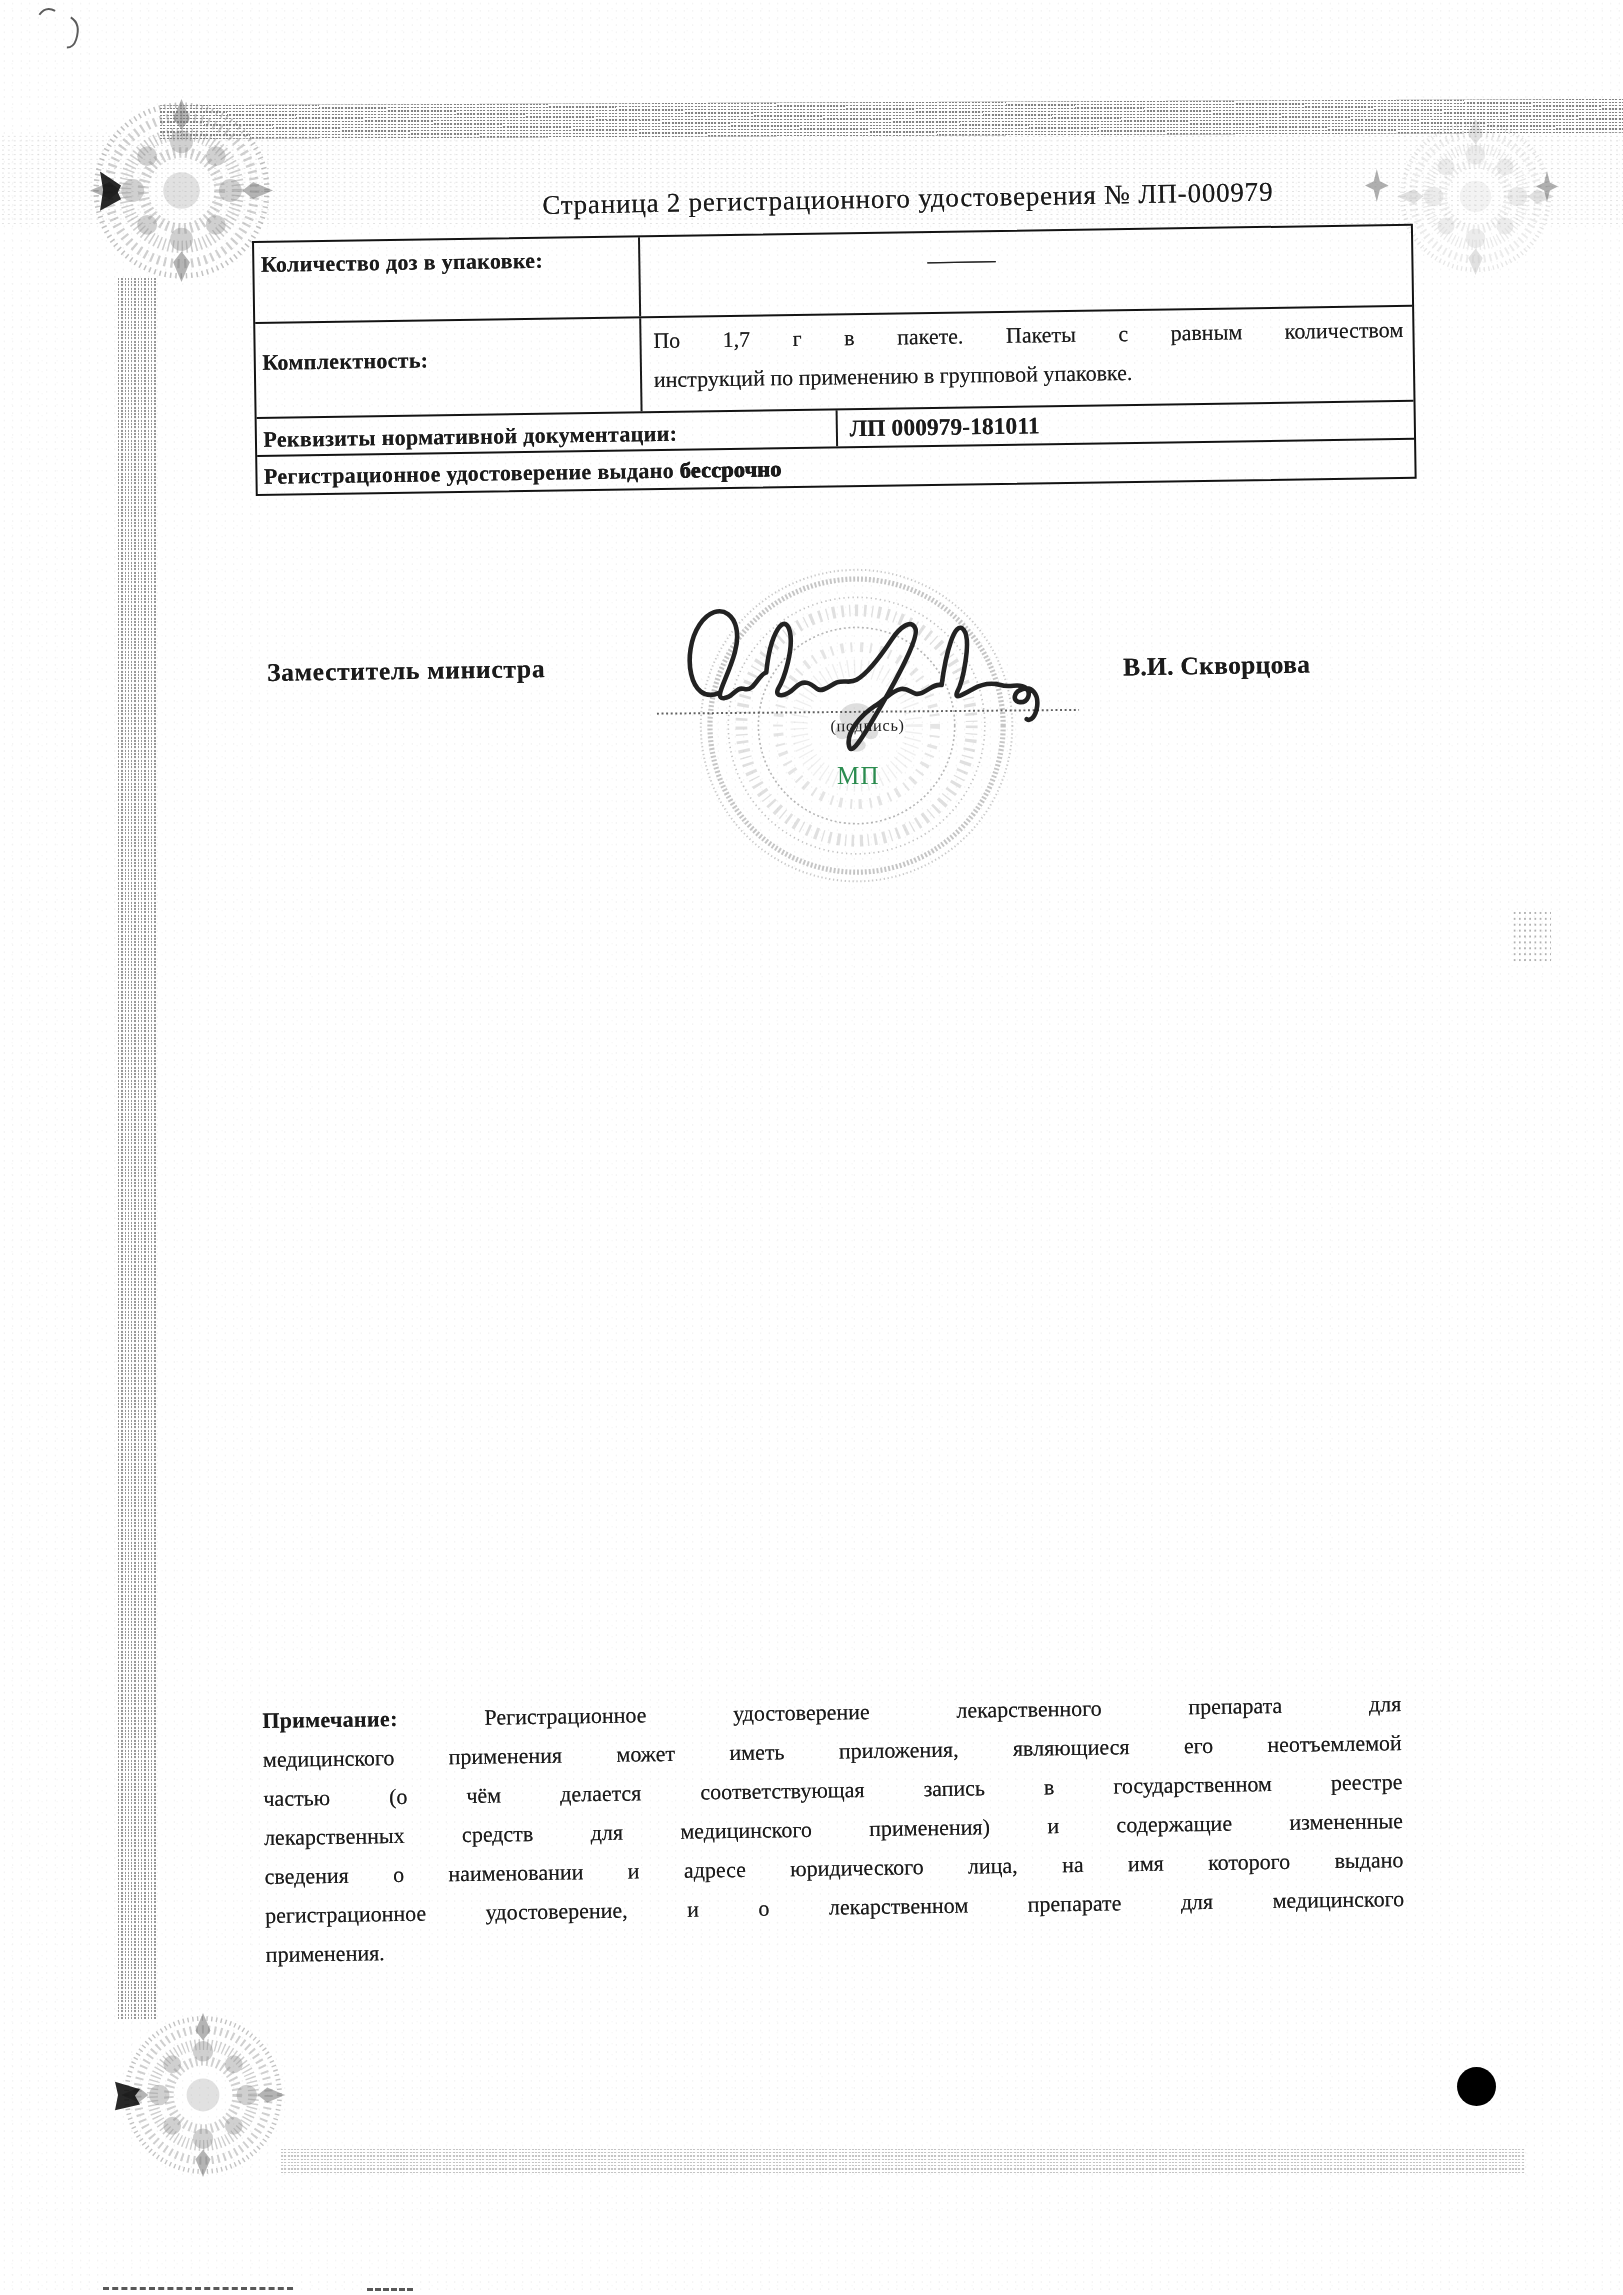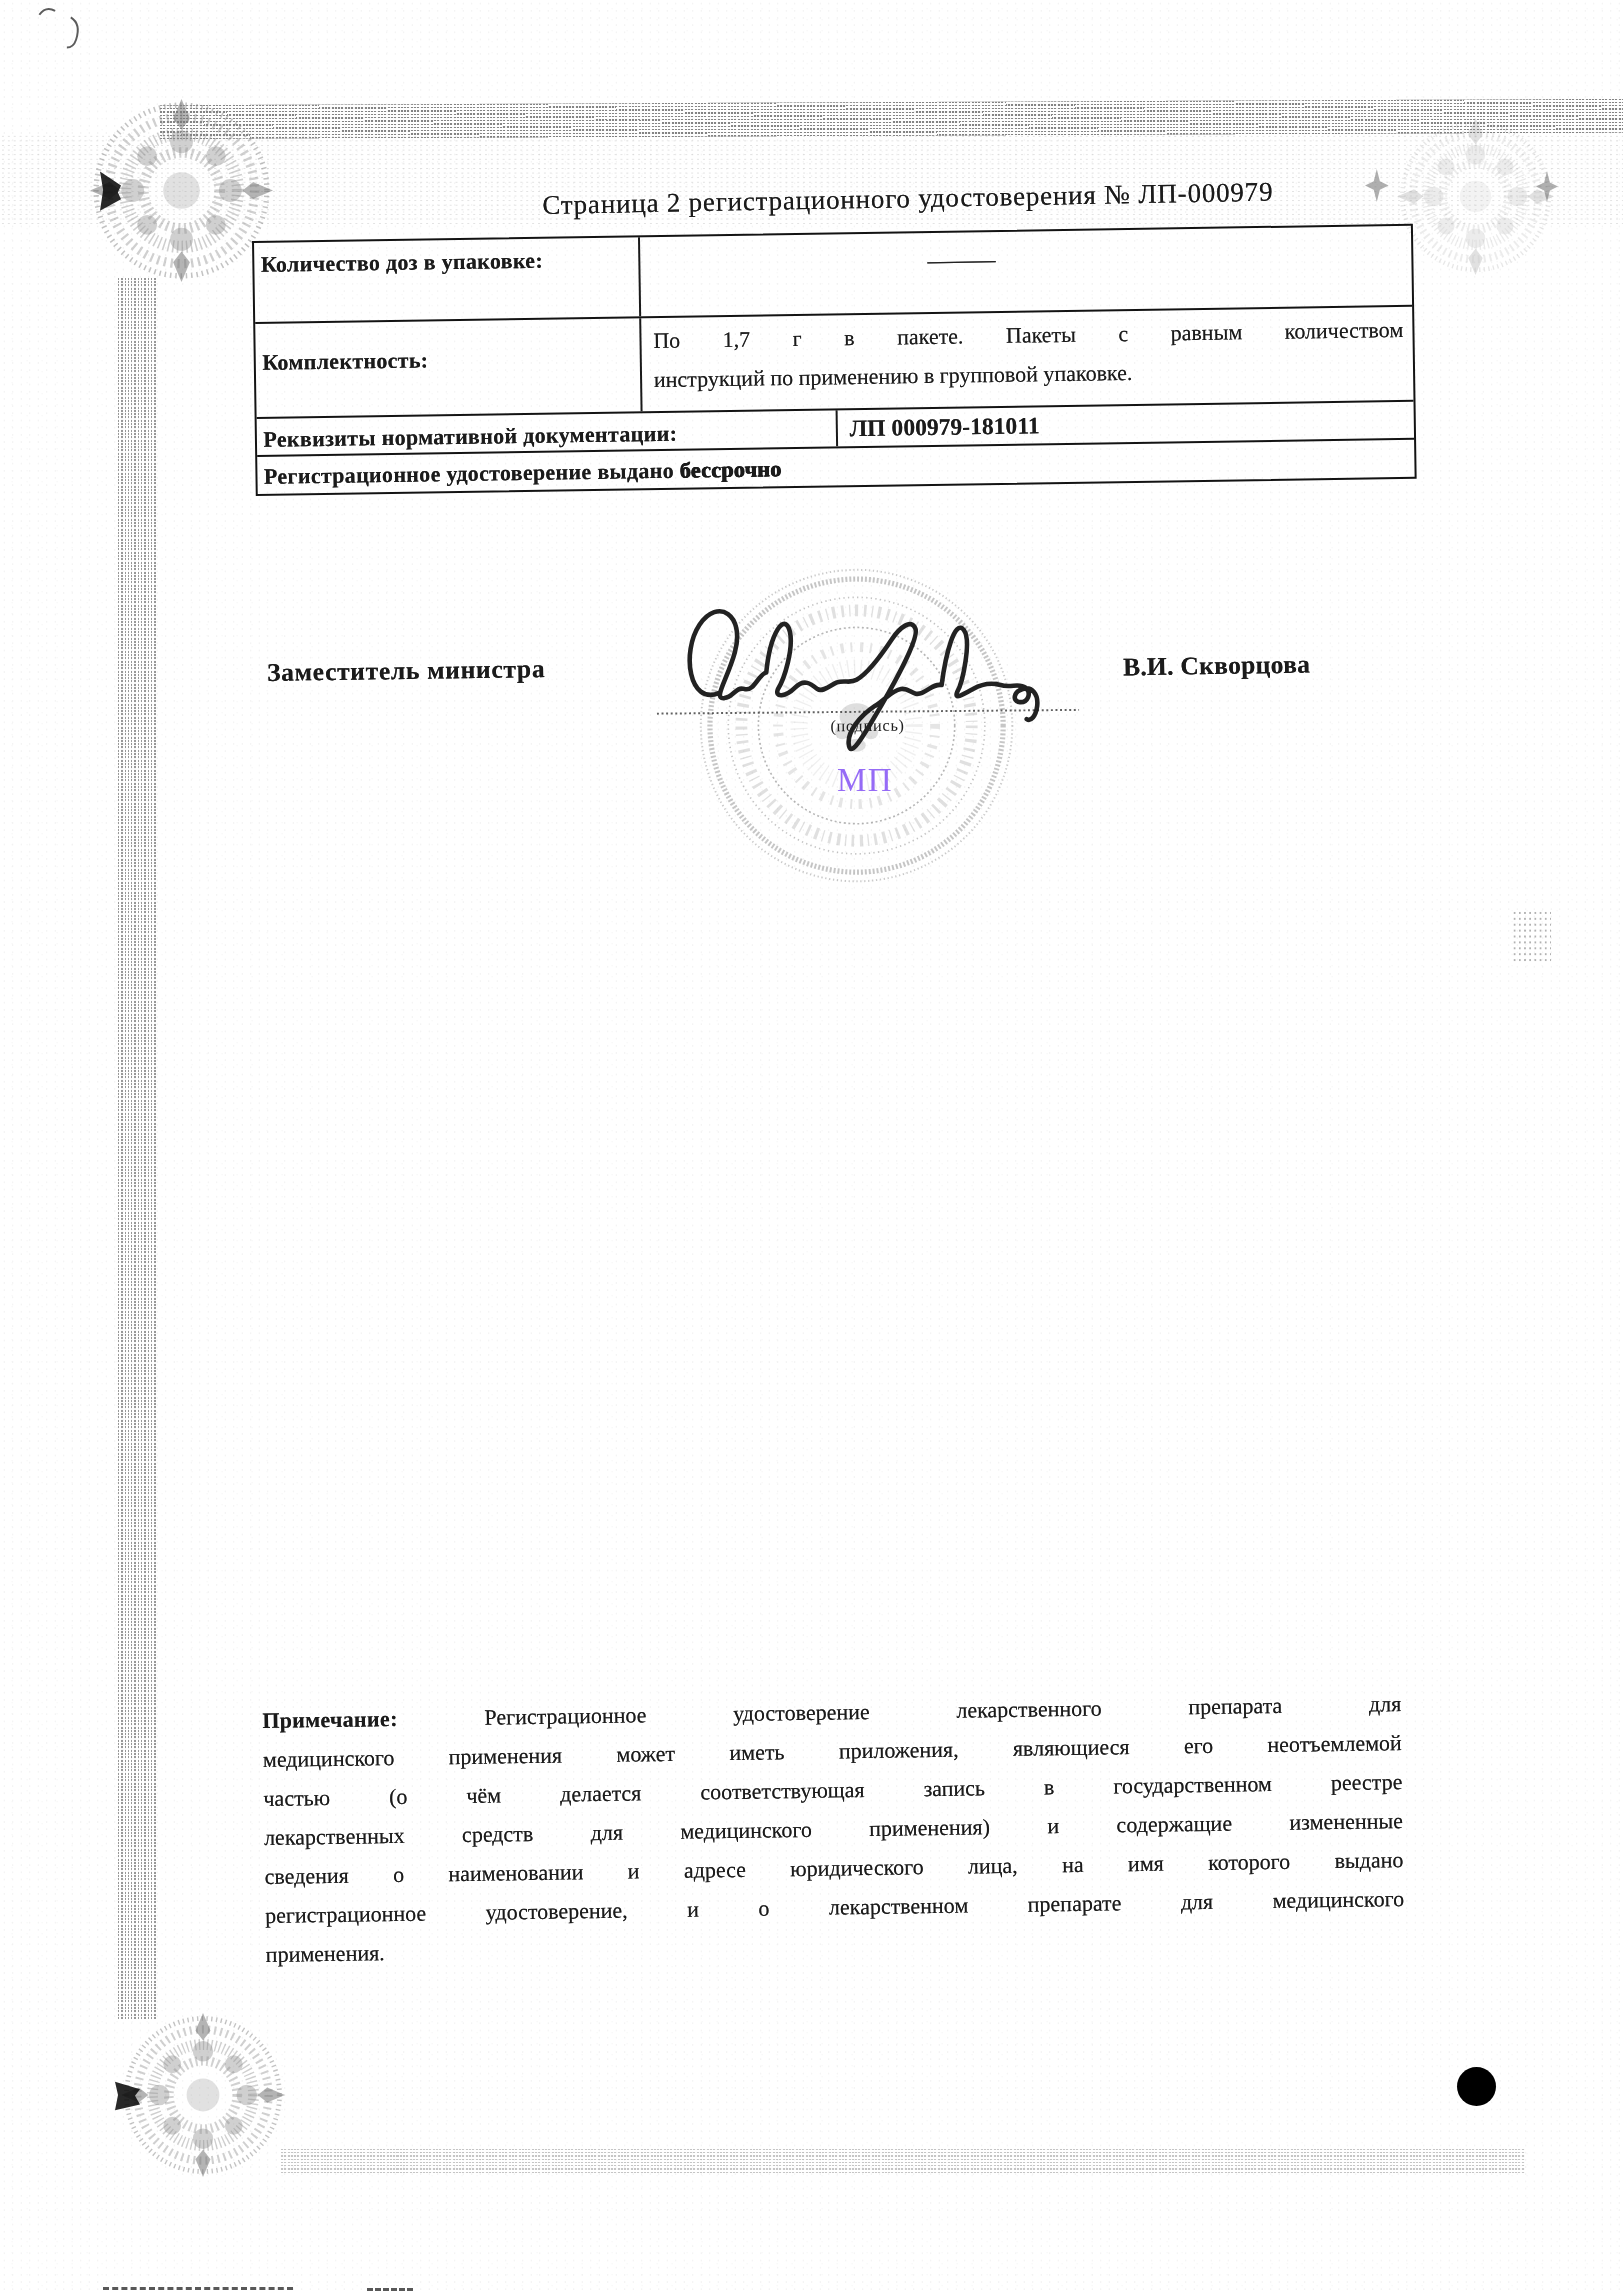--- a/index.html
+++ b/index.html
@@ -108,21 +108,21 @@
     font-size:25.5px;font-weight:bold;letter-spacing:0.3px;white-space:nowrap;
     transform:rotate(-.9deg);text-shadow:0 0 0.5px rgba(0,0,0,.75);
   }
   .stamp-svg{position:absolute;left:655px;top:554px;}
   .sig-caption{
     position:absolute;left:812px;top:716px;width:111px;text-align:center;
     font-size:16.4px;letter-spacing:0.7px;color:#1f1f1f;transform:rotate(-.6deg);
   }
   .sig-mp{
     position:absolute;left:837px;top:762px;
-    font-size:33px;letter-spacing:1.3px;color:#8b5cf6;opacity:.9;text-align:center;
+    font-size:25px;letter-spacing:1.3px;color:#15803d;opacity:.9;text-align:center;
   }
   
   .note{
     position:absolute;left:262px;top:1701px;width:1139px;
     font-size:22px;line-height:39px;
     transform:rotate(-.85deg);transform-origin:0 0;
     text-shadow:0 0 0.4px rgba(0,0,0,.65);
   }
   .note-line{text-align:justify;text-align-last:justify;}
   .note-line.last{text-align:left;text-align-last:left;}

